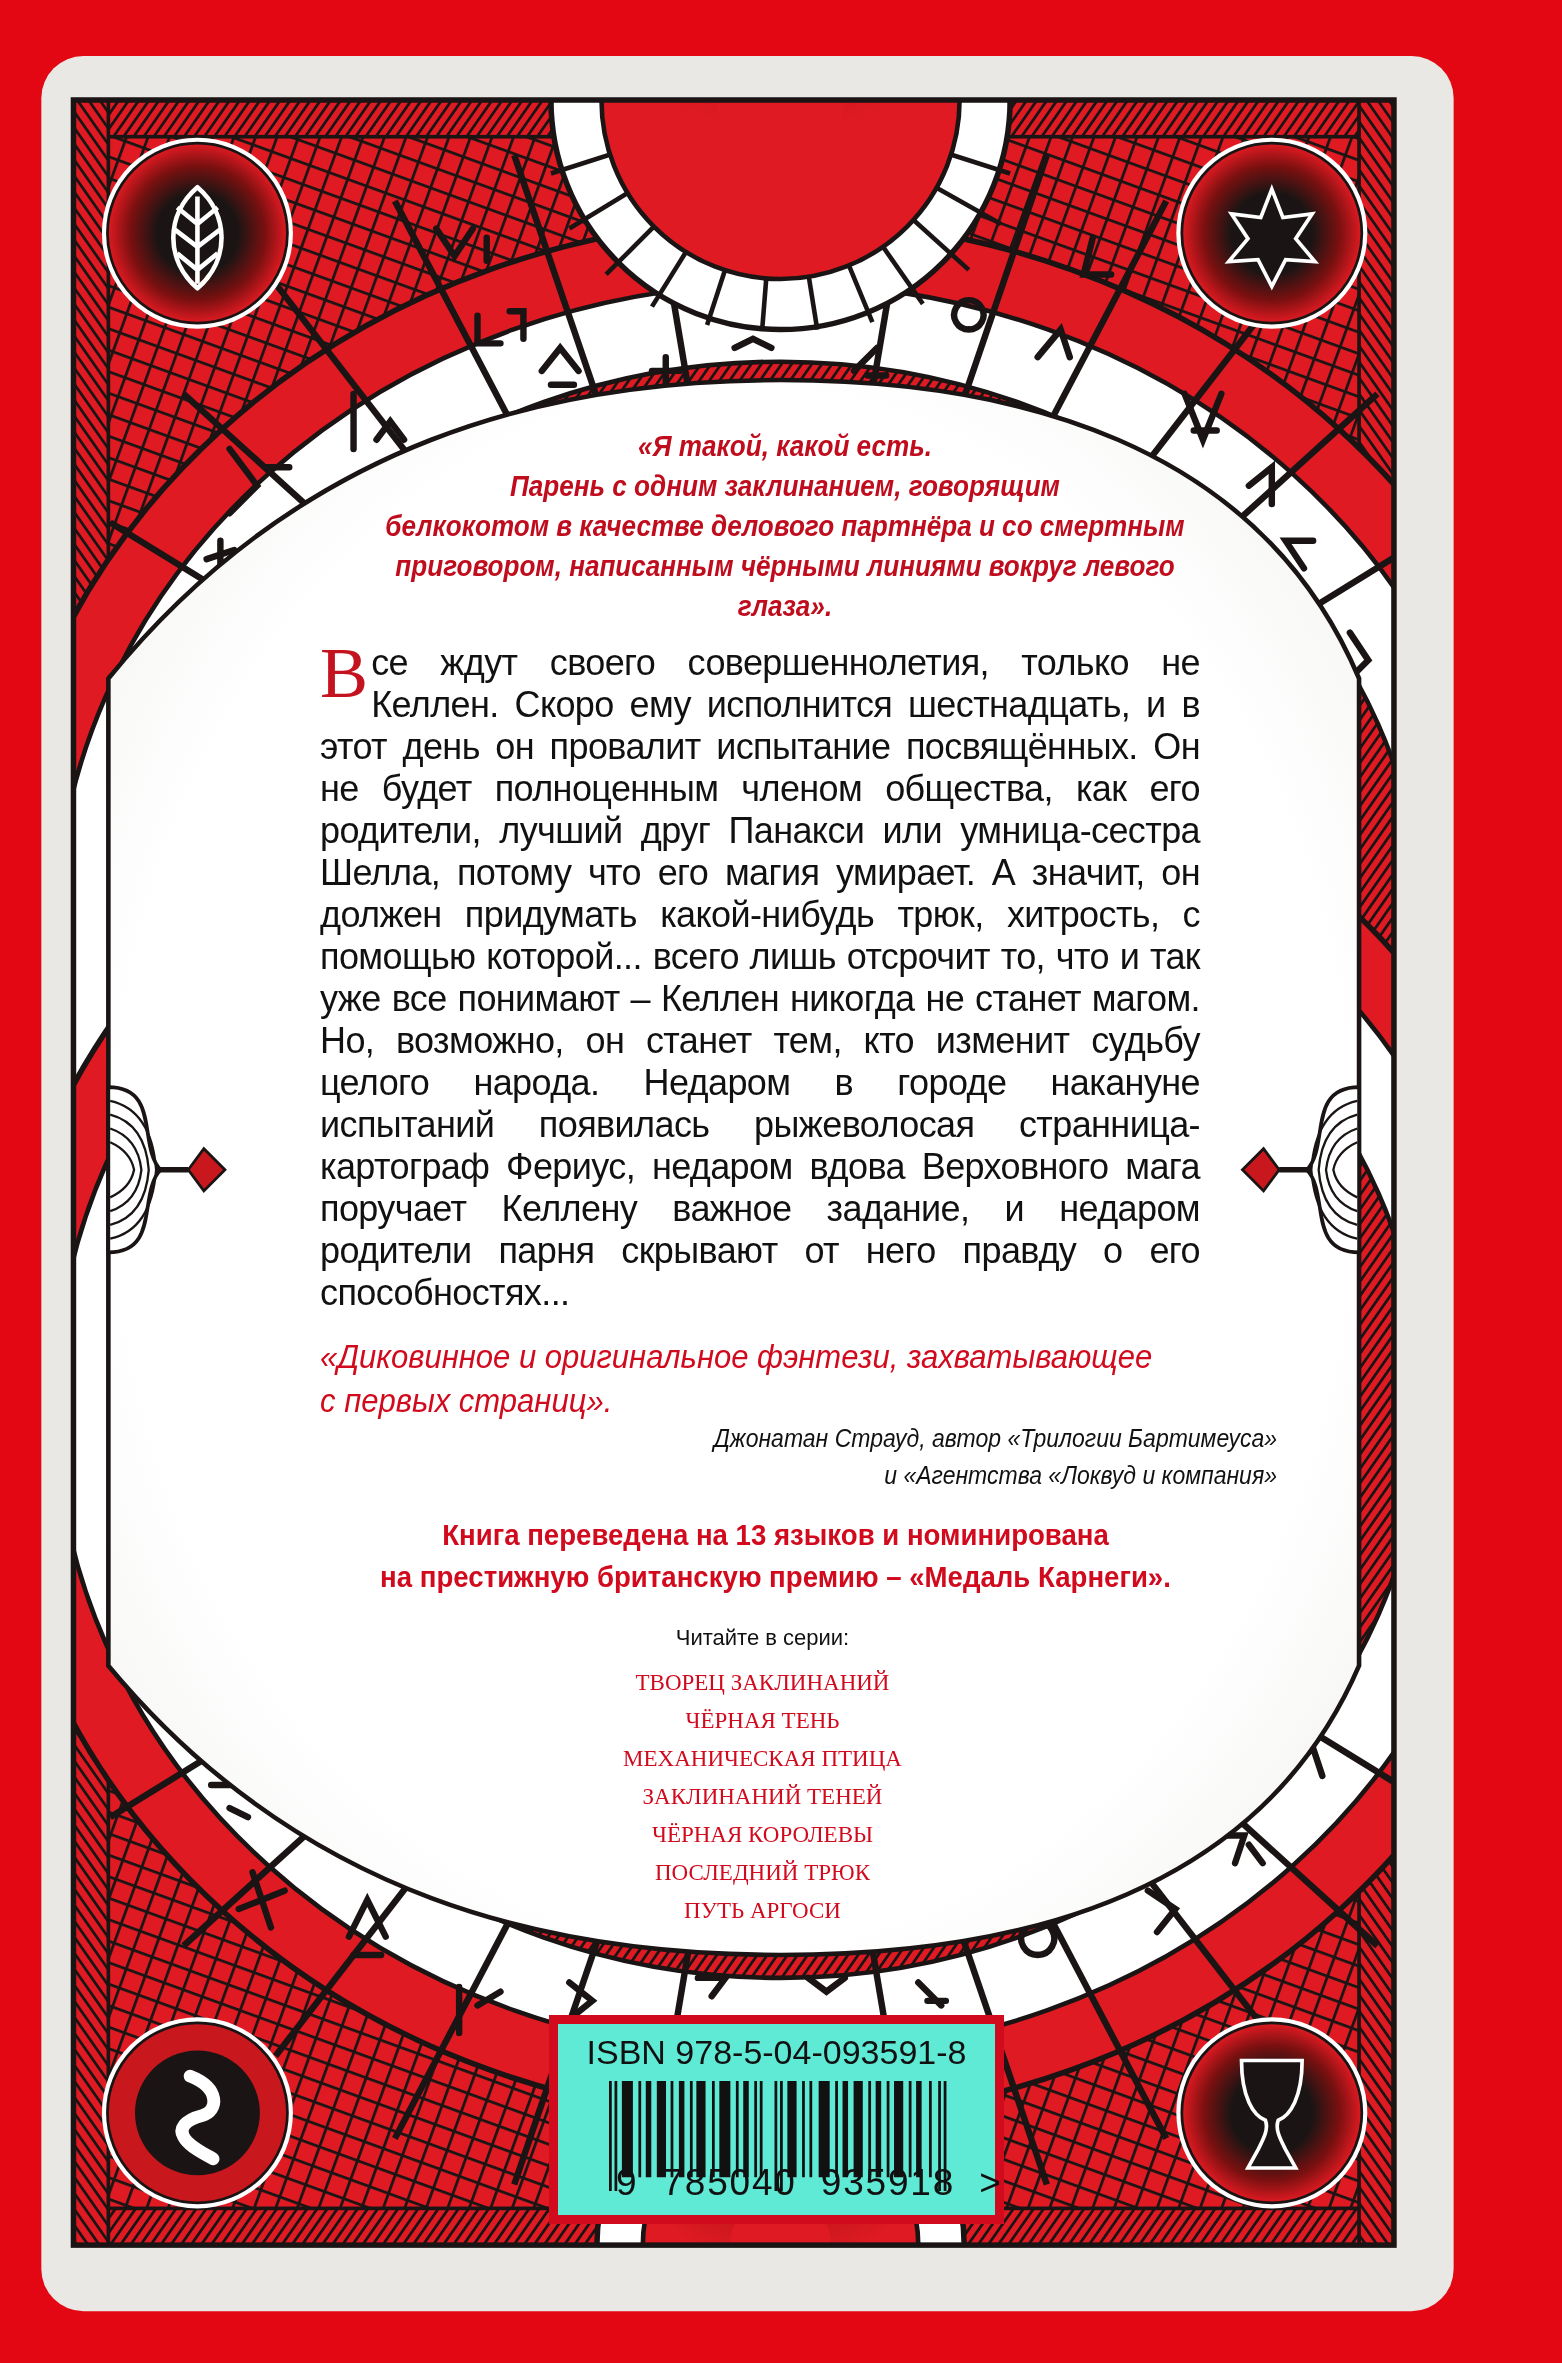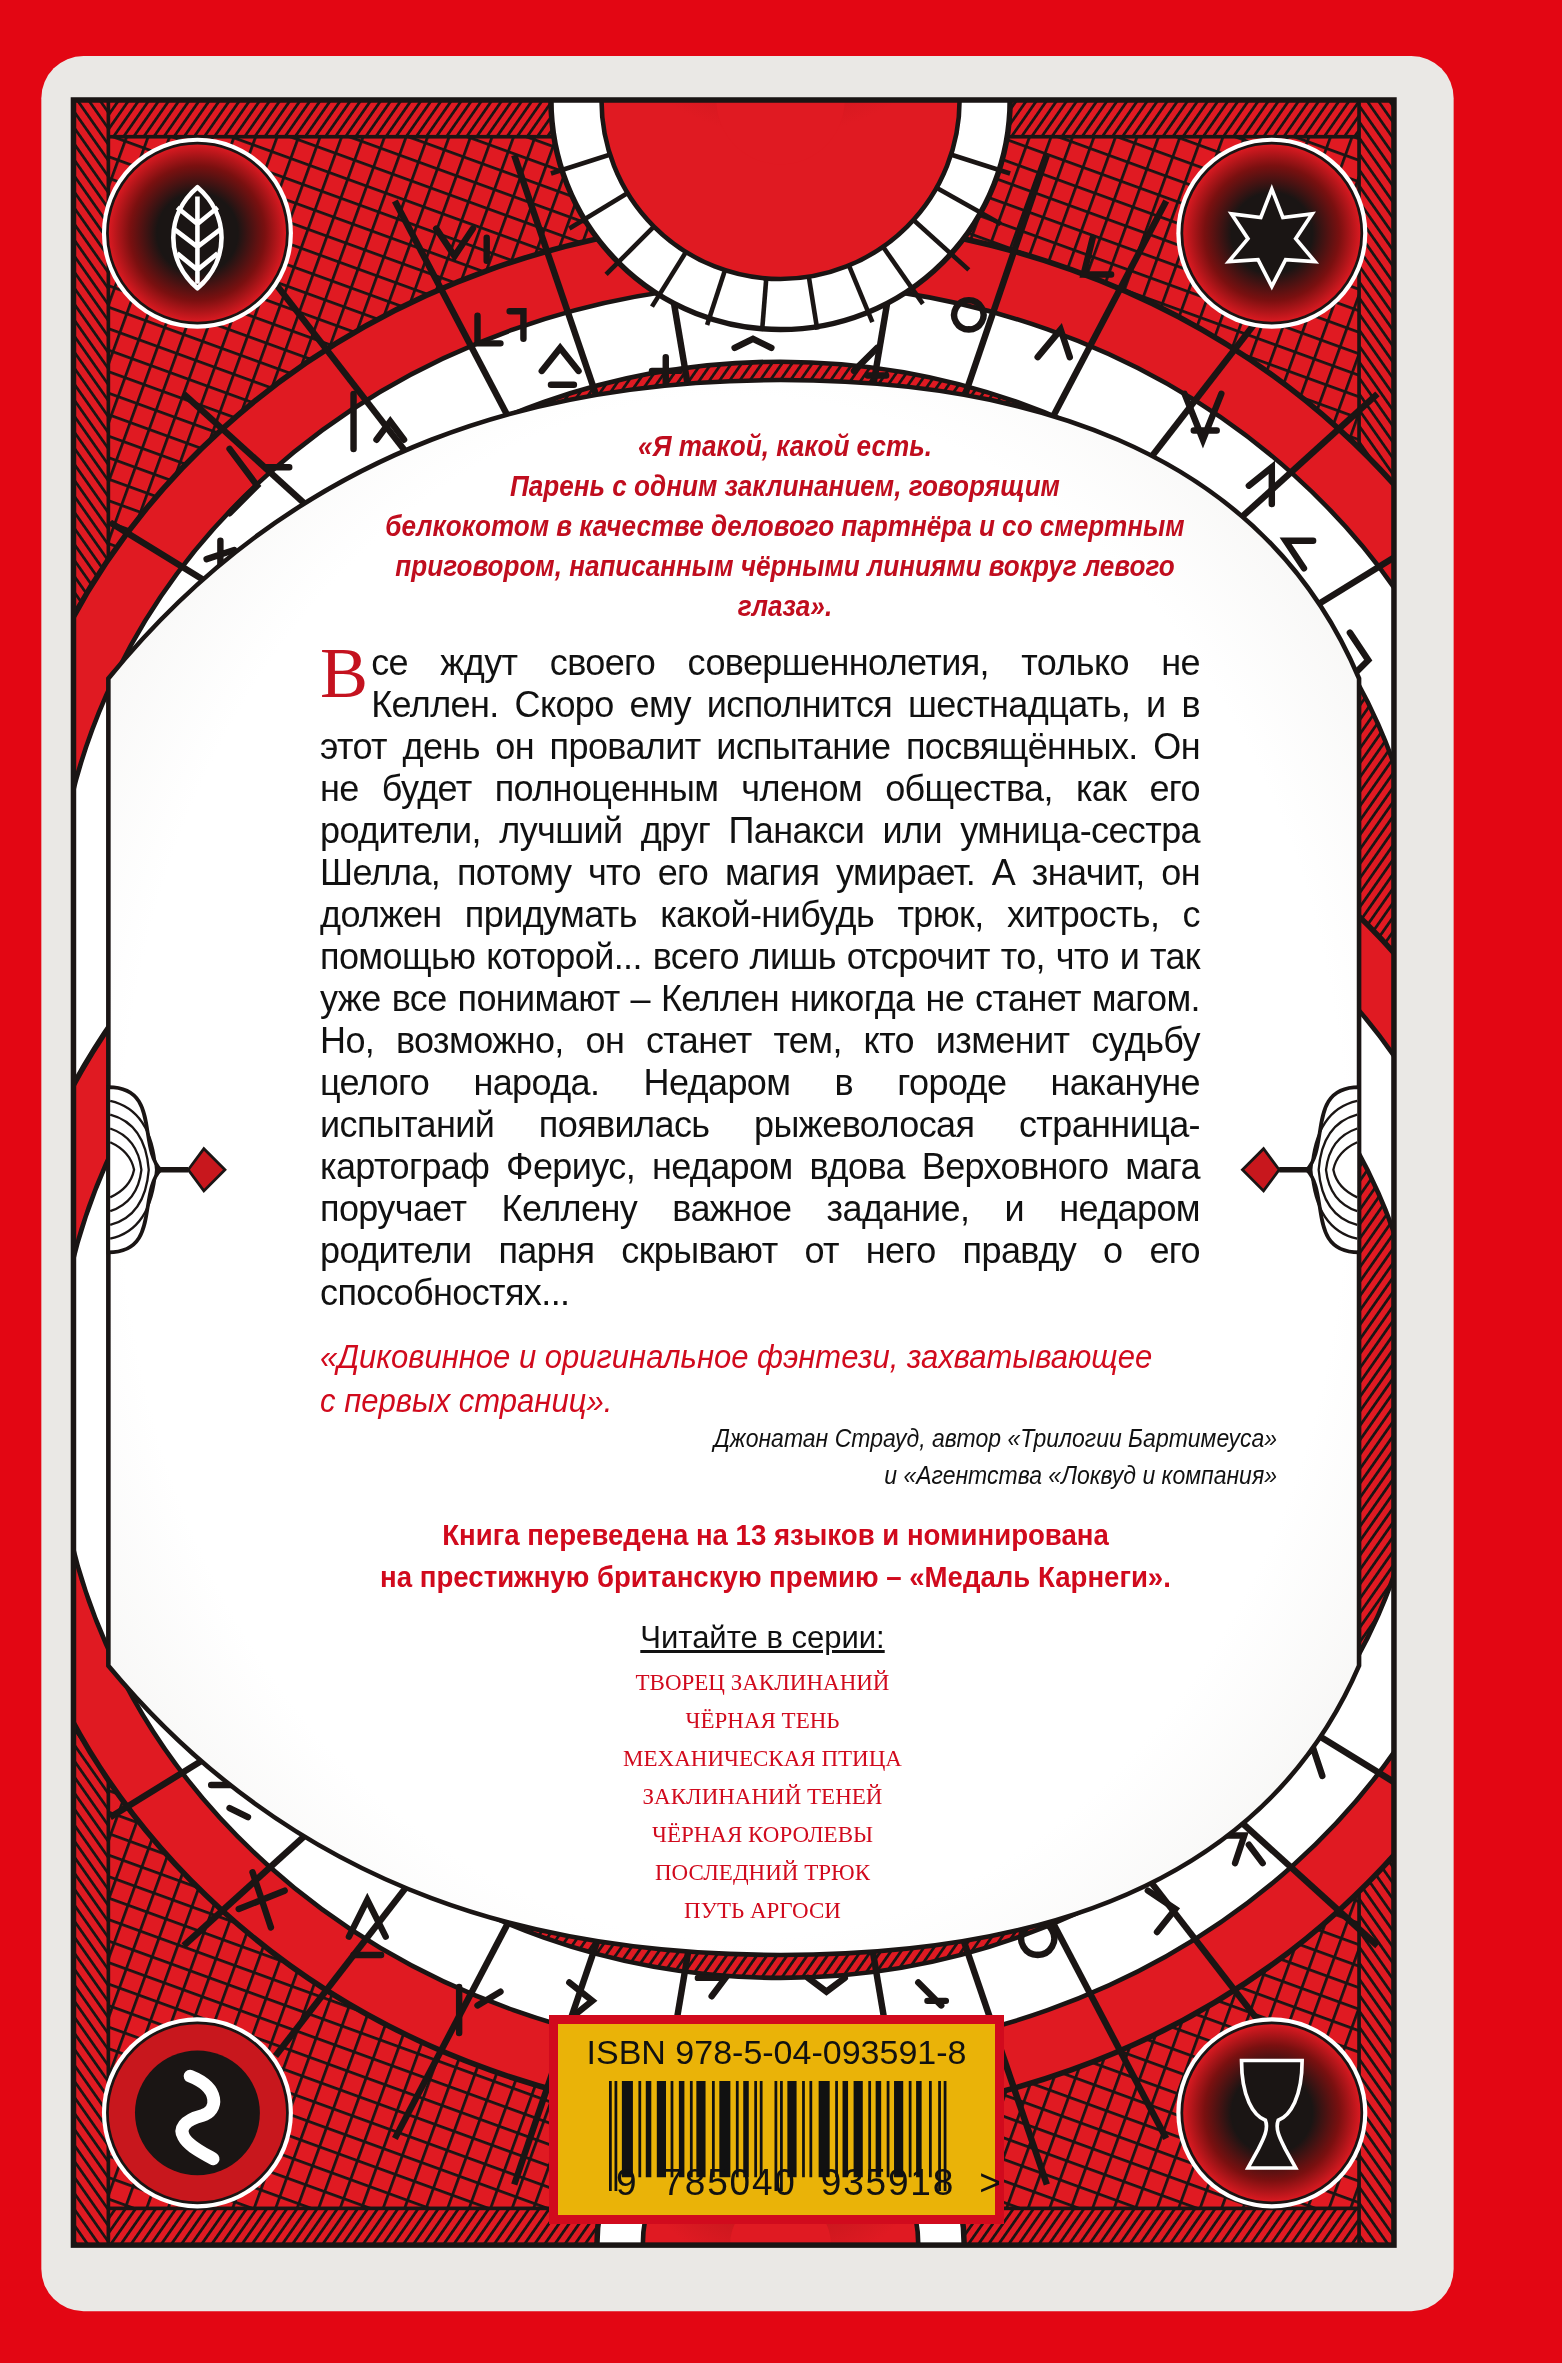--- a/index.html
+++ b/index.html
@@ -6,23 +6,23 @@
   body { width:1562px; height:2364px; background:#e30613; position:relative; overflow:hidden; font-family:"Liberation Sans", sans-serif; }
   #stage { position:absolute; left:0; top:8px; width:1387px; height:2364px; }
   #frame-svg { position:absolute; left:0; top:0; }
   .abs { position:absolute; }
   .epigraph { left:312px; top:418px; width:946px; text-align:center; color:#c00d1e; font-family:"Liberation Sans", sans-serif; font-style:italic; font-weight:bold; font-size:29px; line-height:40px; transform:scaleX(0.9); transform-origin:center top; }
   .body-text { left:320px; top:634px; width:880px; color:#111; font-family:"Liberation Sans", sans-serif; font-size:36px; line-height:42px; text-align:justify; letter-spacing:-0.6px; }
   .body-text .dropcap { color:#c4121f; font-family:"Liberation Serif", serif; font-size:72px; line-height:55px; float:left; margin:3.7px 3.7px 0 0; }
   .quote { left:320px; top:1327px; width:918px; color:#d10a1d; font-style:italic; font-size:33px; line-height:44px; transform:scaleX(0.94); transform-origin:left top; }
   .attrib { left:643px; top:1412px; width:634px; text-align:right; color:#111; font-style:italic; font-size:25px; line-height:37px; transform:scaleX(0.92); transform-origin:right top; }
   .award { left:312px; top:1506px; width:927px; text-align:center; color:#d10a1d; font-weight:bold; font-size:30px; line-height:42px; transform:scaleX(0.92); transform-origin:center top; }
-  .series-title { left:496px; top:1610px; width:533px; text-align:center; color:#111; font-size:31px; line-height:39px;text-decoration:underline; }
+  .series-title { left:496px; top:1610px; width:533px; text-align:center; color:#111; font-size:22px; line-height:39px; }
   .series-list { left:496px; top:1656px; width:533px; text-align:center; color:#d10a1d; font-family:"Liberation Serif", serif; font-size:23px; line-height:38px; margin:0; padding:0; list-style:none; }
-  .barcode-box { left:549px; top:2007px; width:455px; height:209px; background:#eab308; border:9.2px solid #d10a1d; box-sizing:border-box; }
+  .barcode-box { left:549px; top:2007px; width:455px; height:209px; background:#5eead4; border:9.2px solid #d10a1d; box-sizing:border-box; }
   .isbn { position:absolute; left:0; right:0; top:9.2px; text-align:center; font-size:34px; color:#111; letter-spacing:0px; }
   .bars { position:absolute; left:51px; top:57px; width:354px; height:110px; }
   .digits { position:absolute; left:3.7px; top:138px; width:441px; font-size:37px; color:#111; letter-spacing:1.8px; white-space:pre;text-align:right; }
 </style>
 </head>
 <body>
 
 <div id="stage">
 
   <svg id="frame-svg" width="1562" height="2364" viewBox="0 0 1701 2574" xmlns="http://www.w3.org/2000/svg">

